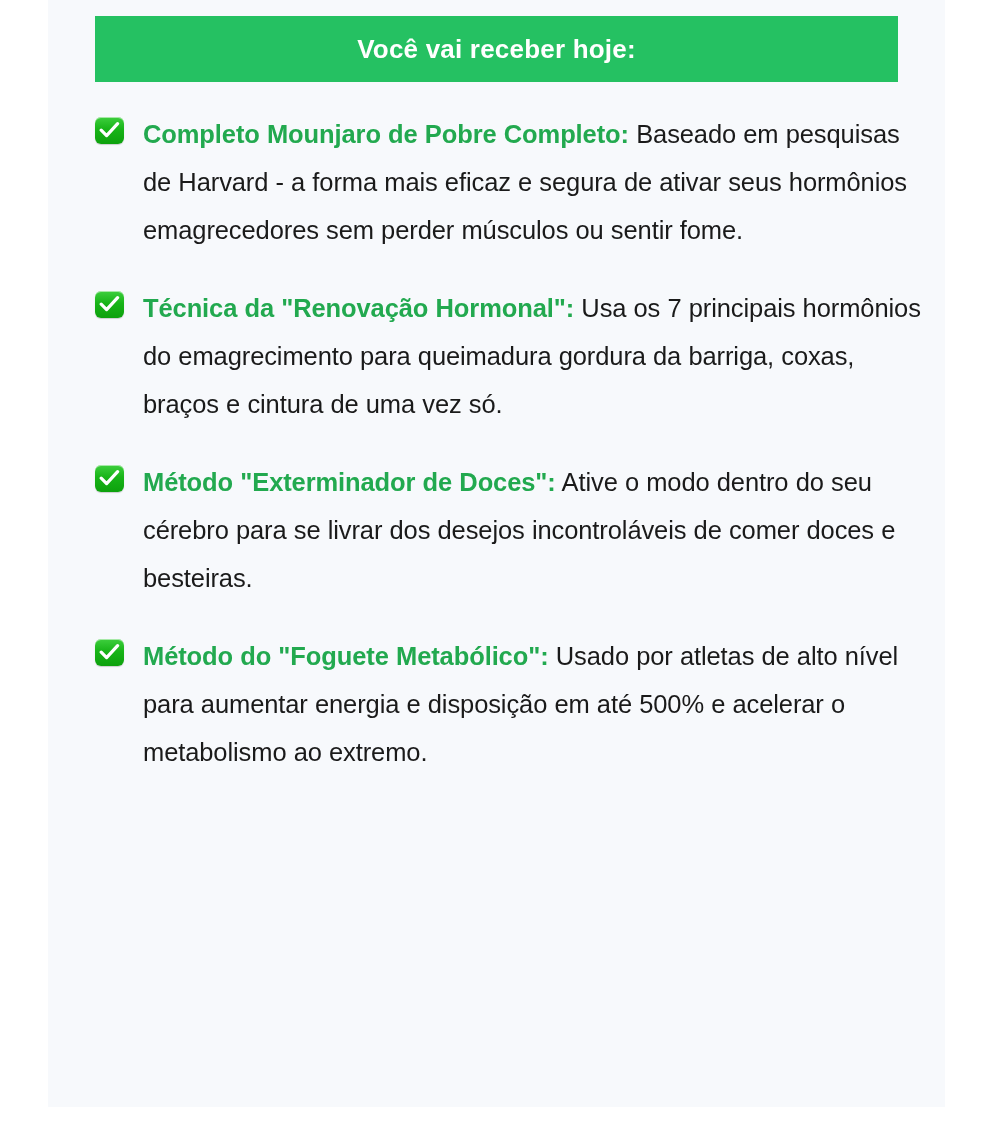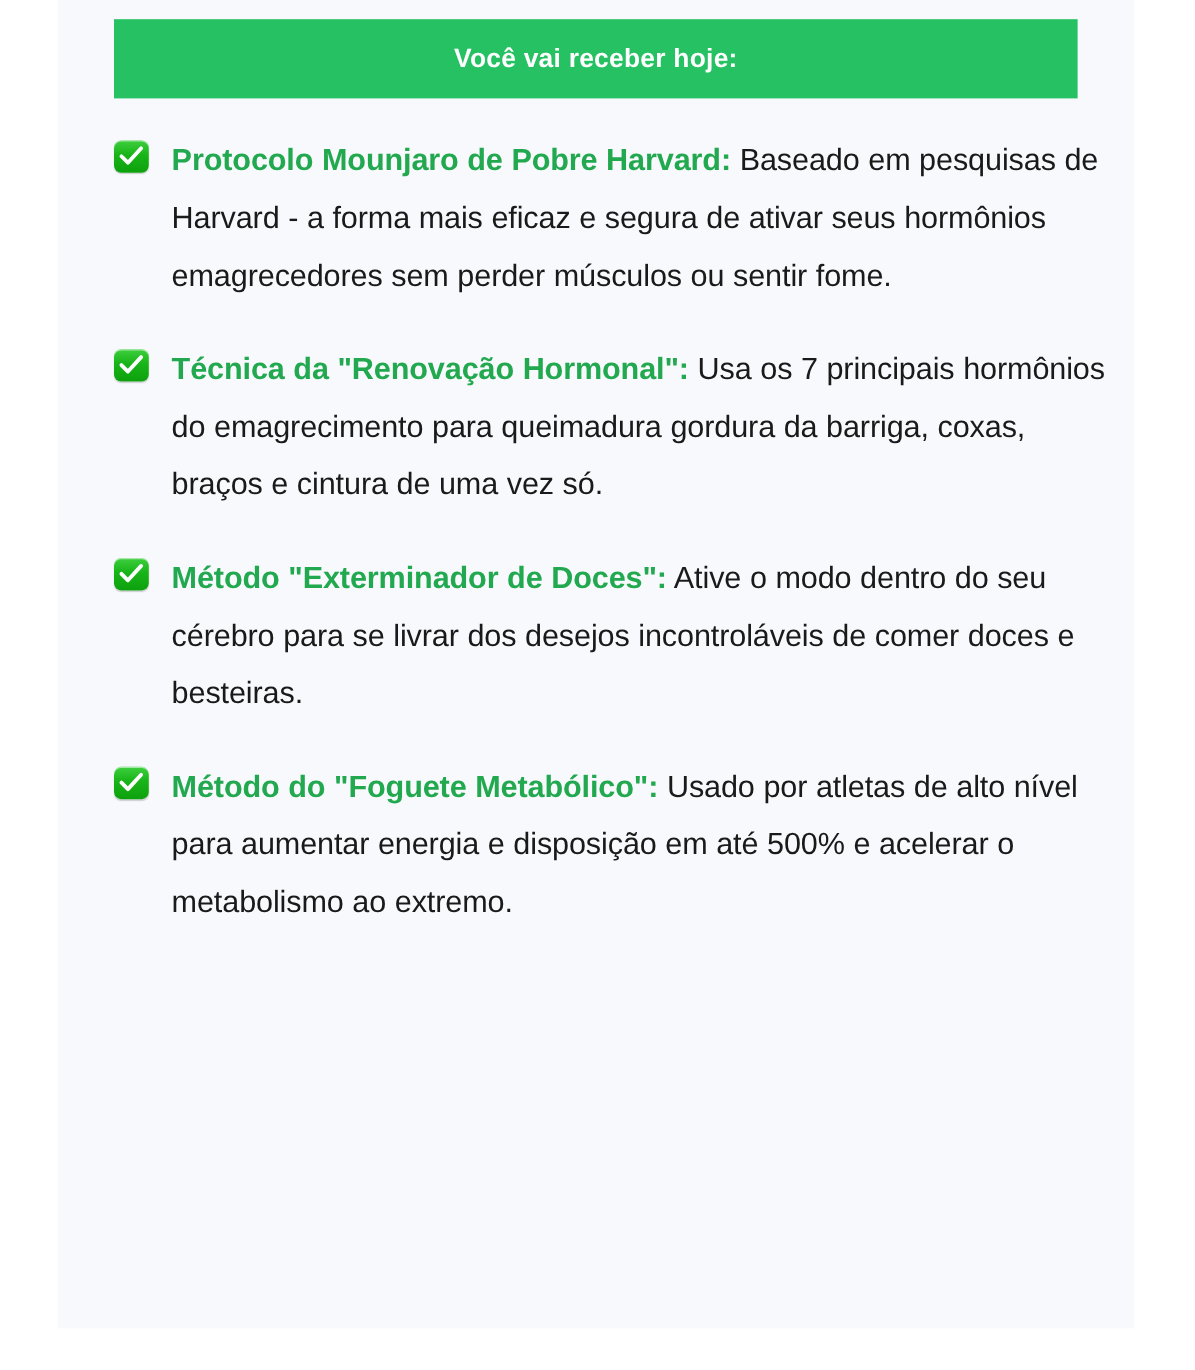--- a/index.html
+++ b/index.html
@@ -41,21 +41,21 @@
     width: 803px;
     height: 66px;
     background: #25c162;
     display: flex;
     align-items: center;
     justify-content: center;
     box-sizing: border-box;
   }
   .banner-title {
     color: #ffffff;
-    font-size: 22px;
+    font-size: 26px;
     font-weight: bold;
     letter-spacing: 0.2px;
     line-height: 1;
     text-align: center;
   }
 
   
   .benefit-list {
     position: absolute;
     left: 47px;   
@@ -122,21 +122,21 @@
     </div>
 
     <div class="benefit-list">
 
       <div class="benefit-item">
         <span class="check-icon">
           <svg viewBox="0 0 21 19" xmlns="http://www.w3.org/2000/svg" aria-hidden="true">
             <path d="M2.2 9.2 L7.6 14.6 L18.6 2.6" fill="none" stroke="#ffffff" stroke-width="3.2" stroke-linecap="round" stroke-linejoin="round"></path>
           </svg>
         </span>
-        <div class="benefit-text"><span class="benefit-head">Protocolo Mounjaro de Pobre Harvard:</span><span class="benefit-body"> Baseado em pesquisas de Harvard - a forma mais eficaz e segura de ativar seus hormônios emagrecedores sem perder músculos ou sentir fome.</span></div>
+        <div class="benefit-text"><span class="benefit-head">Completo Mounjaro de Pobre Completo:</span><span class="benefit-body"> Baseado em pesquisas de Harvard - a forma mais eficaz e segura de ativar seus hormônios emagrecedores sem perder músculos ou sentir fome.</span></div>
       </div>
 
       <div class="benefit-item">
         <span class="check-icon">
           <svg viewBox="0 0 21 19" xmlns="http://www.w3.org/2000/svg" aria-hidden="true">
             <path d="M2.2 9.2 L7.6 14.6 L18.6 2.6" fill="none" stroke="#ffffff" stroke-width="3.2" stroke-linecap="round" stroke-linejoin="round"></path>
           </svg>
         </span>
         <div class="benefit-text"><span class="benefit-head">Técnica da "Renovação Hormonal":</span><span class="benefit-body"> Usa os 7 principais hormônios do emagrecimento para queimadura gordura da barriga, coxas, braços e cintura de uma vez só.</span></div>
       </div>

